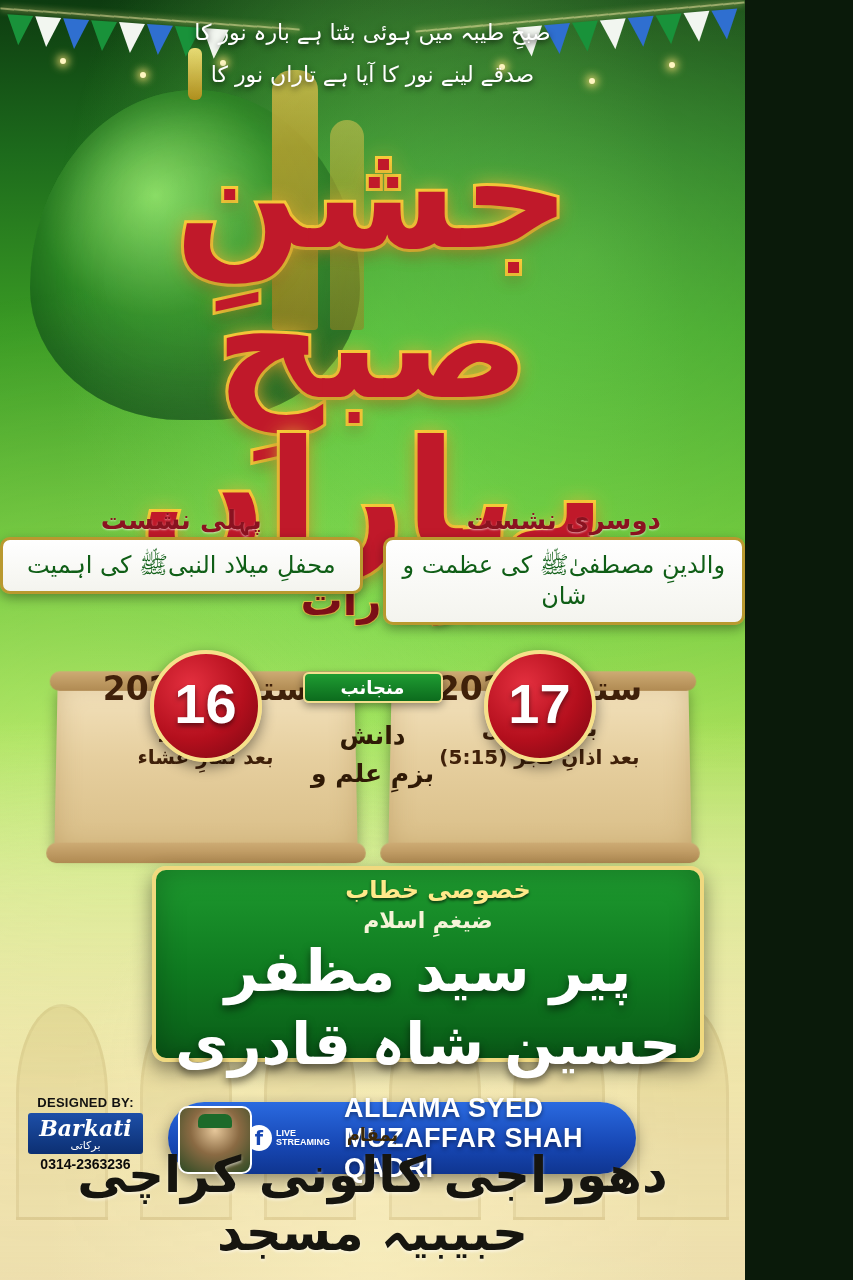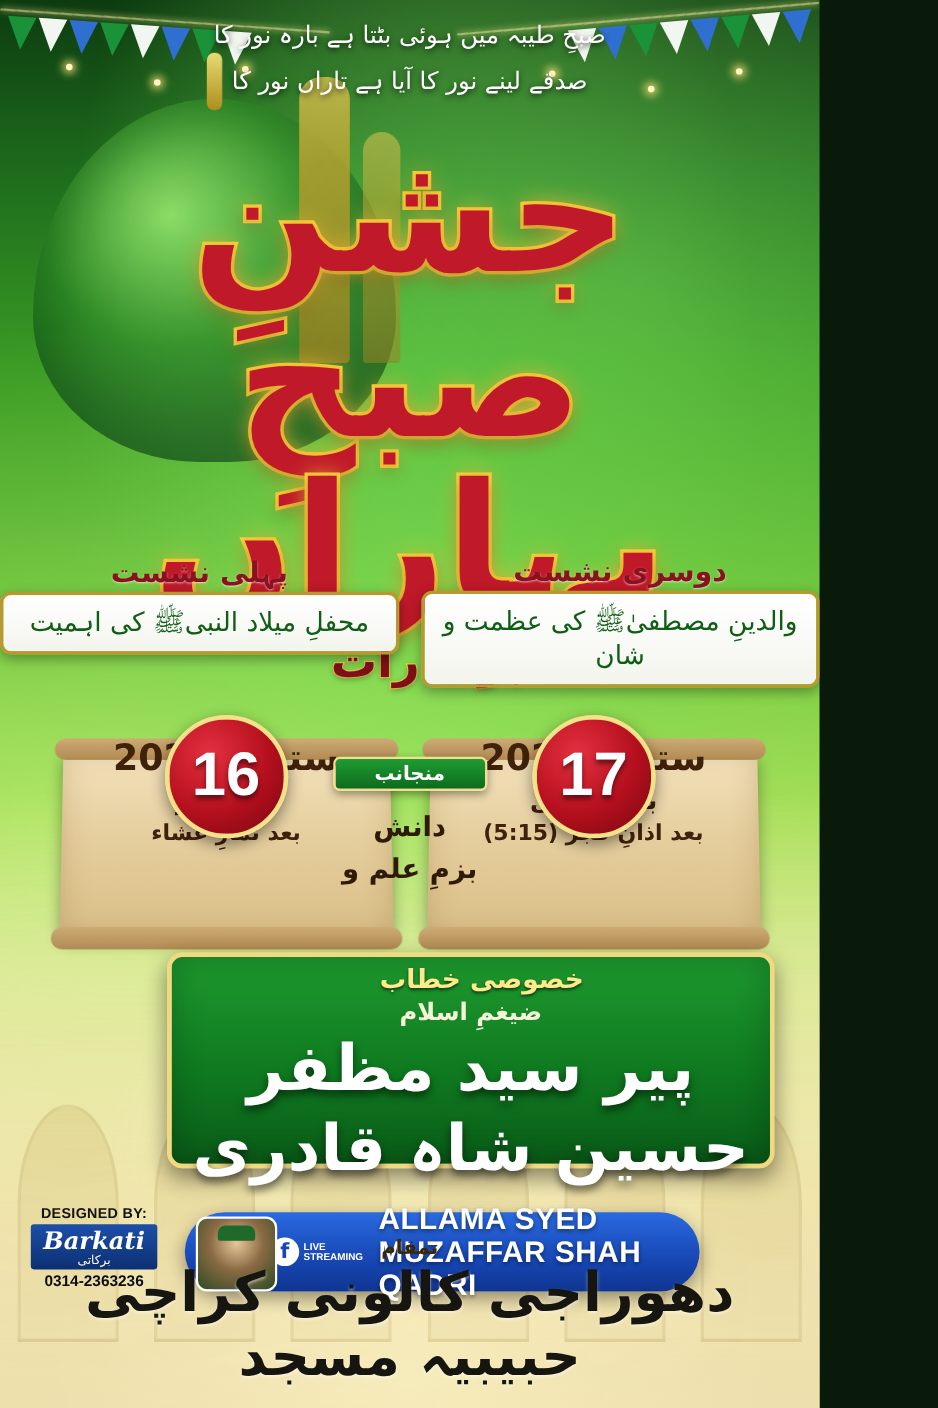--- a/index.html
+++ b/index.html
@@ -291,21 +291,21 @@
     font-size: 56px;
     font-weight: bold;
     line-height: 100px;
     text-align: center;
     font-family: "Liberation Sans", sans-serif;
     text-shadow: 0 3px 5px rgba(0,0,0,0.5);
   }
 
   .middle-tag {
     position: absolute;
-    top: 688px;
+    top: 672px;
     left: 50%;
     transform: translateX(-50%);
     width: 140px;
     text-align: center;
     direction: rtl;
   }
   .tag-ribbon {
     background: linear-gradient(180deg, #1f9c32, #0c6b1d);
     border: 2px solid #f3df8e;
     border-radius: 6px;

